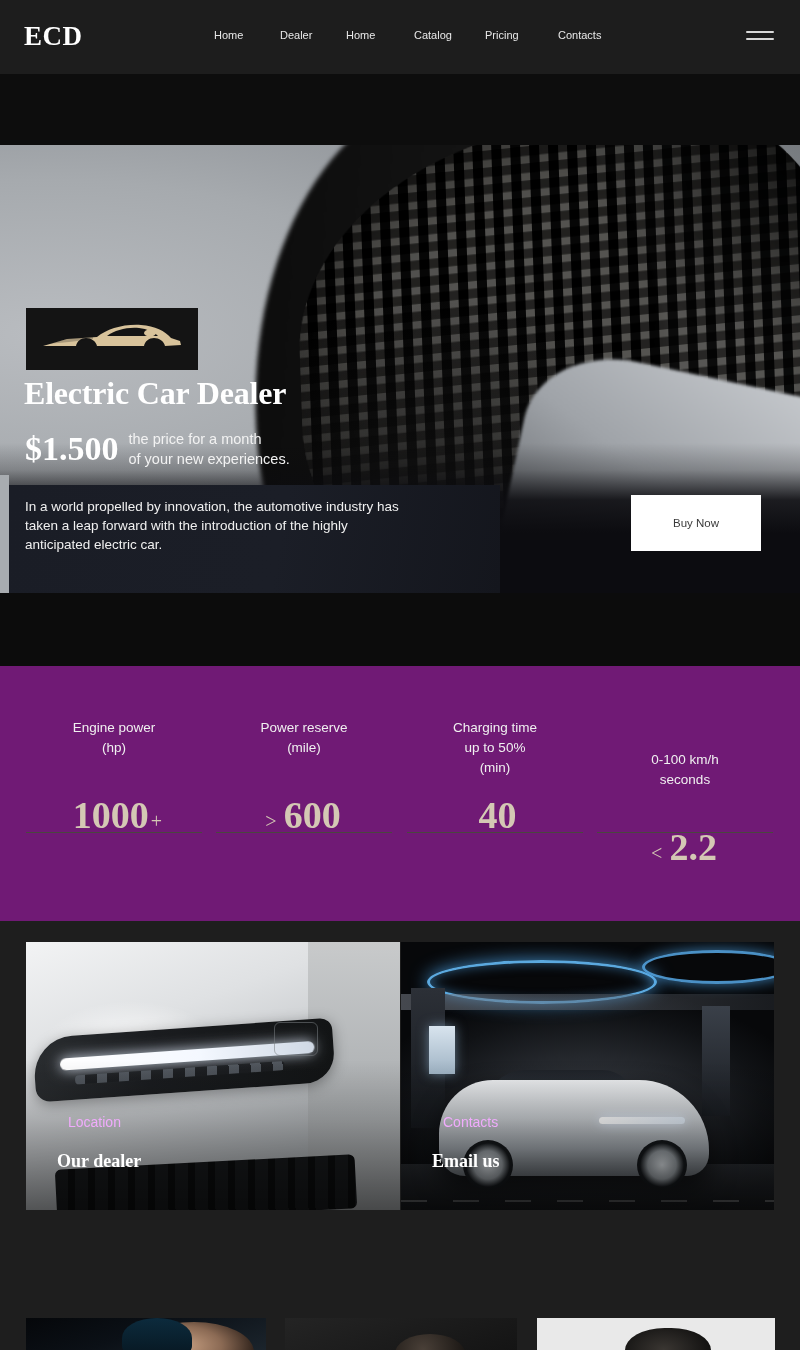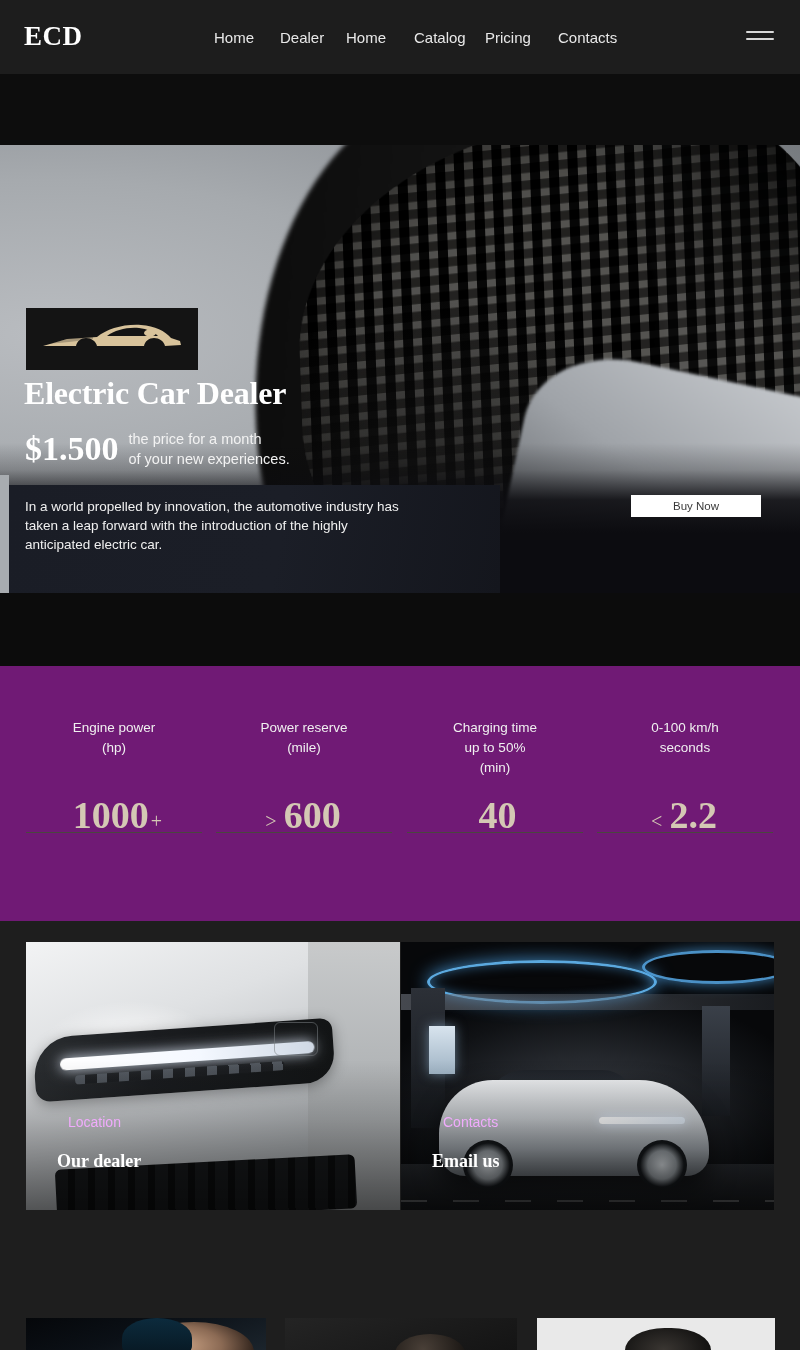--- a/index.html
+++ b/index.html
@@ -21,21 +21,21 @@
     position:absolute; left:24px; top:23px;
     font-family:"Liberation Serif", serif;
     font-size:27px; font-weight:700; letter-spacing:0.5px;
     color:#ffffff; line-height:1;
   }
   .nav-links{
     position:absolute; left:214px; top:29px;
     display:flex; gap:0;
   }
   .nav-links a{
-    color:#e8e8e8; font-size:15px; text-decoration:none;
+    color:#e8e8e8; font-size:11px; text-decoration:none;
     display:inline-block; white-space:nowrap;
   }
   .nav-links a:nth-child(1){ width:66px; }
   .nav-links a:nth-child(2){ width:66px; }
   .nav-links a:nth-child(3){ width:68px; }
   .nav-links a:nth-child(4){ width:71px; }
   .nav-links a:nth-child(5){ width:73px; }
   .nav-links a:nth-child(6){ width:70px; }
   .burger{
     position:absolute; right:26px; top:31px;
@@ -149,21 +149,21 @@
   .hero-overlay{
     position:absolute; left:9px; top:340px; width:491px; height:108px;
     background:linear-gradient(100deg,#1a1d26 0%, #1b1e27 55%, #14161d 100%);
     z-index:4;
   }
   .hero-desc{
     position:absolute; left:25px; top:352px; width:380px; z-index:5;
     font-size:13.5px; line-height:19px; color:#f0f0f0;
   }
   .buy-btn{
-    position:absolute; left:631px; top:350px; width:130px; height:22px;
+    position:absolute; left:631px; top:350px; width:130px; height:56px;
     background:#ffffff; color:#3a3a3a; border:0; cursor:pointer;
     font-size:11.5px; font-family:"Liberation Sans", sans-serif;
     z-index:7;
     display:flex; align-items:center; justify-content:center;
   }
 
   
   .band-black{
     position:absolute; left:0; top:593px; width:800px; height:73px;
     background:#0c0c0c;
@@ -173,21 +173,21 @@
   .stats{
     position:absolute; left:0; top:666px; width:800px; height:255px;
     background:#701a75;
   }
   .stat{
     position:absolute; top:52px; width:176px; text-align:center;
   }
   .stat:nth-of-type(1){ left:26px; }
   .stat:nth-of-type(2){ left:216px; }
   .stat:nth-of-type(3){ left:407px; }
-  .stat:nth-of-type(4){ left:597px; }
+  .stat:nth-of-type(4){ left:597px;margin-top:32px; }
   .stat-label{
     font-size:13.5px; line-height:20px; color:#f0f0f0; font-weight:400;
     white-space:pre-line;
   }
   .stat-value{
     font-family:Liberation Serif, serif;
     color:#d4c8b4; line-height:1;
     display:flex; align-items:baseline; justify-content:center;
   }
   .stat-pre{ font-size:20px; margin-right:7px; }

